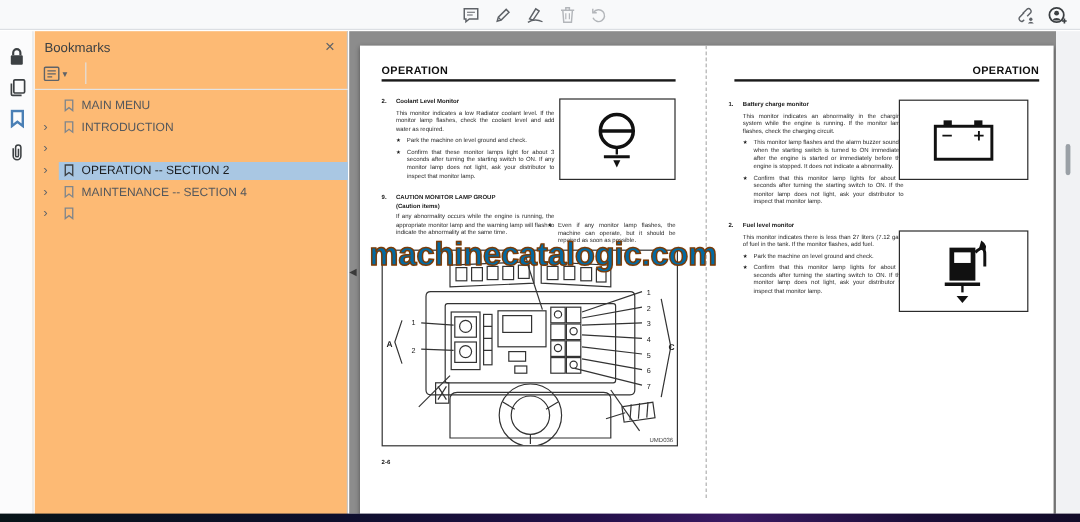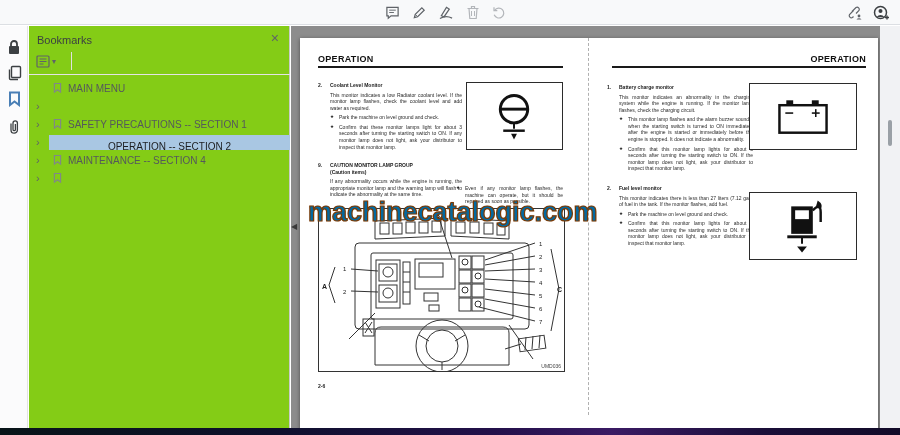--- a/index.html
+++ b/index.html
@@ -8,32 +8,32 @@
   
   #toolbar { position:absolute; left:0; top:0; width:900px; height:25px; background:#f8f9fa; border-bottom:1px solid #dcdfe3; }
   .tbtn { position:absolute; top:3px; width:20px; height:19px; display:flex; align-items:center; justify-content:center; cursor:pointer; }
   .tbtn svg { display:block; }
 
   
   #iconstrip { position:absolute; left:0; top:26px; width:28px; height:402px; background:#fbfbfc; border-right:1px solid #e2e2e2; }
   .sbtn { position:absolute; left:5px; width:18px; height:18px; display:flex; align-items:center; justify-content:center; cursor:pointer; }
 
   
-  #bmpanel { position:absolute; left:29px; top:26px; width:261px; height:404px; background:#84cc16; border-right:1px solid #c9c9c9; }
+  #bmpanel { position:absolute; left:29px; top:26px; width:261px; height:404px; background:#fdba74; border-right:1px solid #c9c9c9; }
   #bm-title { position:absolute; left:8px; top:8px; font-size:11px; color:#3c4043; }
   #bm-close { position:absolute; right:10px; top:5px; font-size:14px; color:#5f6368; cursor:pointer; line-height:14px; }
   #bm-opts { position:absolute; left:7px; top:27px; width:30px; height:16px; display:flex; align-items:center; gap:2px; cursor:pointer; }
   #bm-opts .caret { font-size:8px; color:#5f6368; }
   #bm-vdiv { position:absolute; left:42px; top:26px; width:1px; height:18px; background:#e0e0e0; }
   #bm-hr { position:absolute; left:0; top:48px; width:261px; height:1px; background:#e4e4e4; }
   #bm-list { position:absolute; left:0; top:53px; width:261px; }
   .bm-item { display:flex; align-items:center; height:18px; padding-left:7px; cursor:pointer; }
   .bm-chev { width:13px; font-size:11px; color:#5f6368; text-align:left; }
   .bm-body { display:flex; align-items:center; gap:6px; flex:1; height:15px; padding:0 4px; }
-  .bm-item.selected .bm-body { background:#a9c7e3;flex-direction:column; }
+  .bm-item.selected .bm-body { background:#a9c7e3; }
   .bm-label { font-size:10px; color:#55585c; white-space:nowrap; }
   .bm-item.selected .bm-label { color:#1c1e21; }
 
   
   #docarea { position:absolute; left:291px; top:26px; width:589px; height:402px; background:#8c8c8c; }
   #collapse { position:absolute; left:0px; top:196px; font-size:8px; color:#3a3a3a; cursor:pointer; }
   #pages { position:absolute; left:9px; top:12px; width:578px; height:432px; background:#fff; box-shadow:0 1px 4px rgba(0,0,0,.45); }
   #fold { position:absolute; left:288px; top:0; width:1px; height:377px; border-left:1px dashed #b0b0b0; }
 
   .ph-title { position:absolute; font-size:9px; font-weight:bold; letter-spacing:.3px; color:#111; }
@@ -157,29 +157,29 @@
       <span class="bm-chev"></span>
       <span class="bm-body">
           <svg width="9" height="12" viewBox="0 0 13 16">
             <path d="M2 1.5h9V14l-4.5-3.5L2 14z" fill="none" stroke="#80868b" stroke-width="1.6"></path>
           </svg>
         <span class="bm-label">MAIN MENU</span>
         </span>
     </div>
     <div class="bm-item">
       <span class="bm-chev">›</span>
-    </div>
-    <div class="bm-item">
-      <span class="bm-chev">›</span>
       <span class="bm-body">
           <svg width="9" height="12" viewBox="0 0 13 16">
             <path d="M2 1.5h9V14l-4.5-3.5L2 14z" fill="none" stroke="#80868b" stroke-width="1.6"></path>
           </svg>
-        <span class="bm-label">SAFETY PRECAUTIONS -- SECTION 1</span>
+        <span class="bm-label">INTRODUCTION</span>
         </span>
+    </div>
+    <div class="bm-item">
+      <span class="bm-chev">›</span>
     </div>
     <div class="bm-item selected">
       <span class="bm-chev">›</span>
       <span class="bm-body">
           <svg width="9" height="12" viewBox="0 0 13 16">
             <path d="M2 1.5h9V14l-4.5-3.5L2 14z" fill="none" stroke="#3c4043" stroke-width="1.6"></path>
           </svg>
         <span class="bm-label">OPERATION -- SECTION 2</span>
         </span>
     </div>

